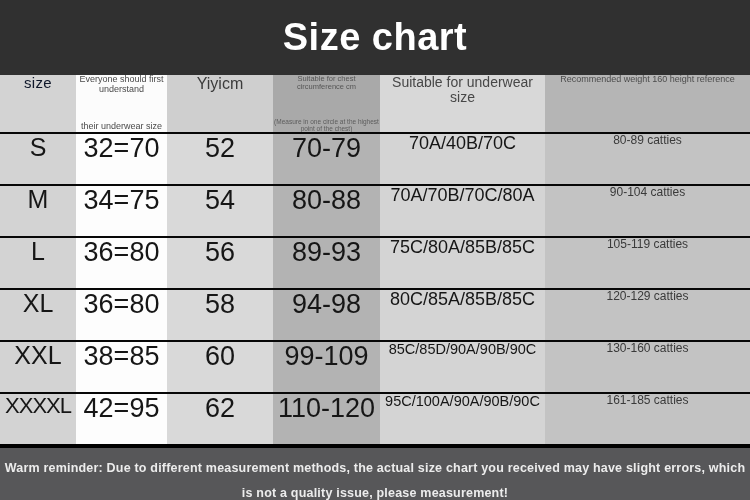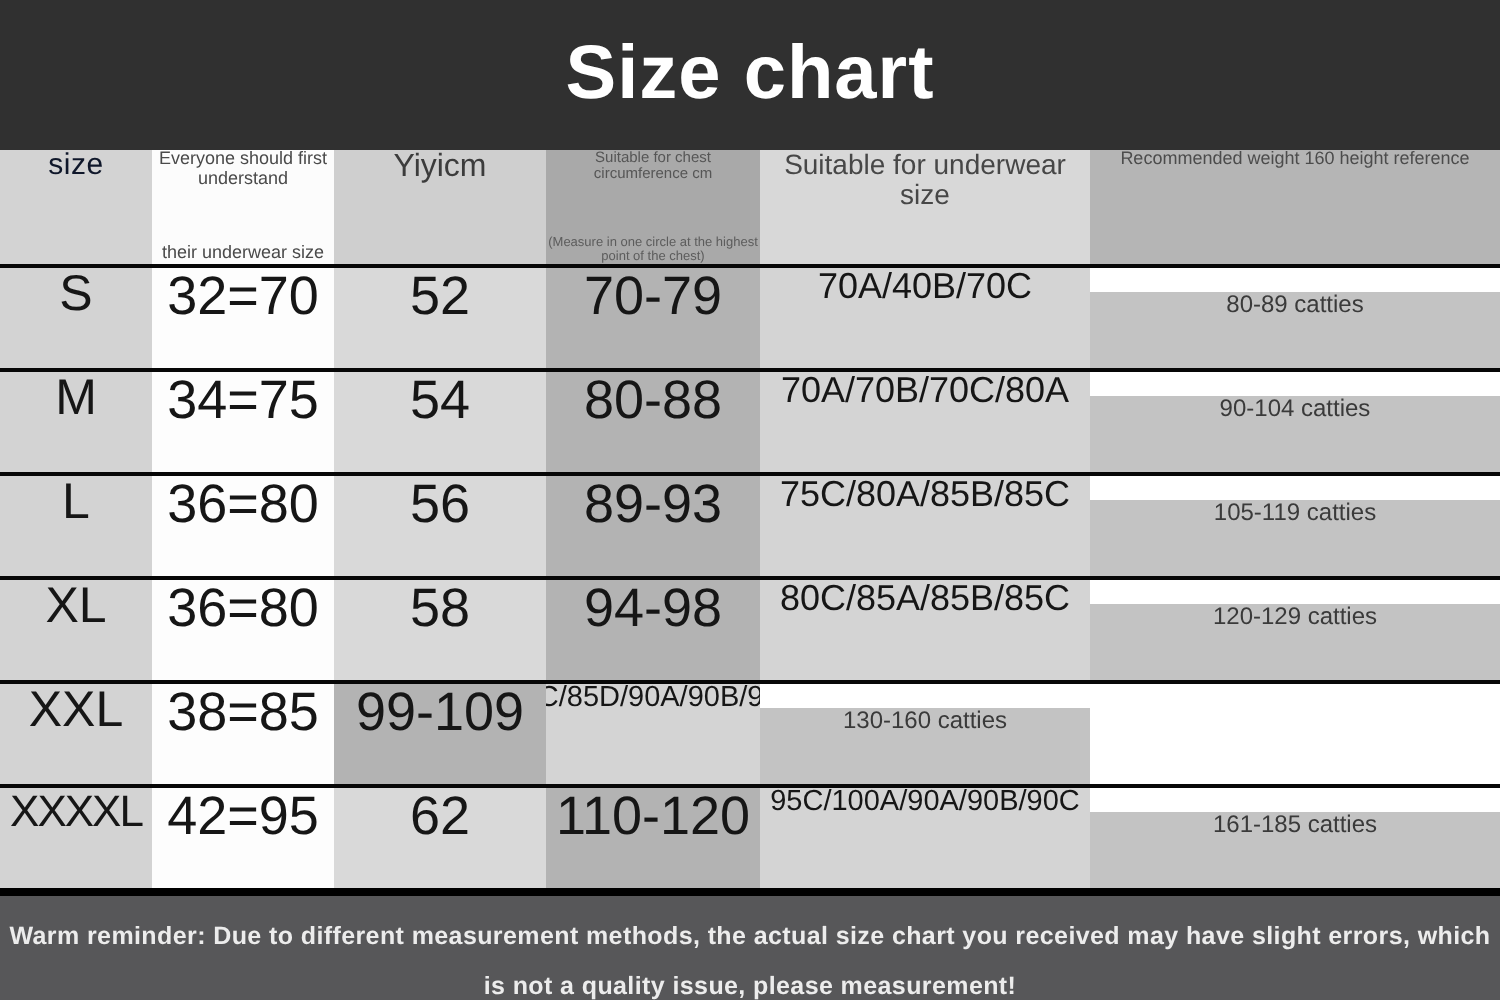--- a/index.html
+++ b/index.html
@@ -62,21 +62,21 @@
   .row.data {
     height: 50px;
     border-top: 2px solid var(--separator, #070707);
     color: #161616;
   }
   .data .c1 { background: var(--col1-bg, #d3d3d3); font-size: 25px; }
   .data .c2 { background: var(--col2-bg, #fdfdfd); font-size: 27px; }
   .data .c3 { background: var(--col3-bg, #d9d9d9); font-size: 27px; }
   .data .c4 { background: var(--col4-bg, #b3b3b3); font-size: 27px; }
   .data .c5 { background: var(--col5-bg, #d4d4d4); font-size: 18px; }
-  .data .c6 { background: var(--col6-bg, #c3c3c3); font-size: 12px; color: #3a3a3a; margin-top: 12px; }
+  .data .c6 { background: var(--col6-bg, #c3c3c3); font-size: 12px; color: #3a3a3a; }
   .data .c5.long  { font-size: 14.5px; }
   .data .c1.xwide { font-size: 22px; letter-spacing: -1px; }
 
   
   .footer {
     height: 64px;
     background: var(--footer-bg, #575759);
     border-top: 4px solid #000000;
     display: flex;
     flex-direction: column;
@@ -154,20 +154,21 @@
     <div class="cell c2">36=80</div>
     <div class="cell c3">58</div>
     <div class="cell c4">94-98</div>
     <div class="cell c5">80C/85A/85B/85C</div>
     <div class="cell c6">120-129 catties</div>
   </div>
 
   <div class="row data">
     <div class="cell c1">XXL</div>
     <div class="cell c2">38=85</div>
+    <div class="cell c3">60</div>
     <div class="cell c4">99-109</div>
     <div class="cell c5 long">85C/85D/90A/90B/90C</div>
     <div class="cell c6">130-160 catties</div>
   </div>
 
   <div class="row data">
     <div class="cell c1 xwide">XXXXL</div>
     <div class="cell c2">42=95</div>
     <div class="cell c3">62</div>
     <div class="cell c4">110-120</div>

